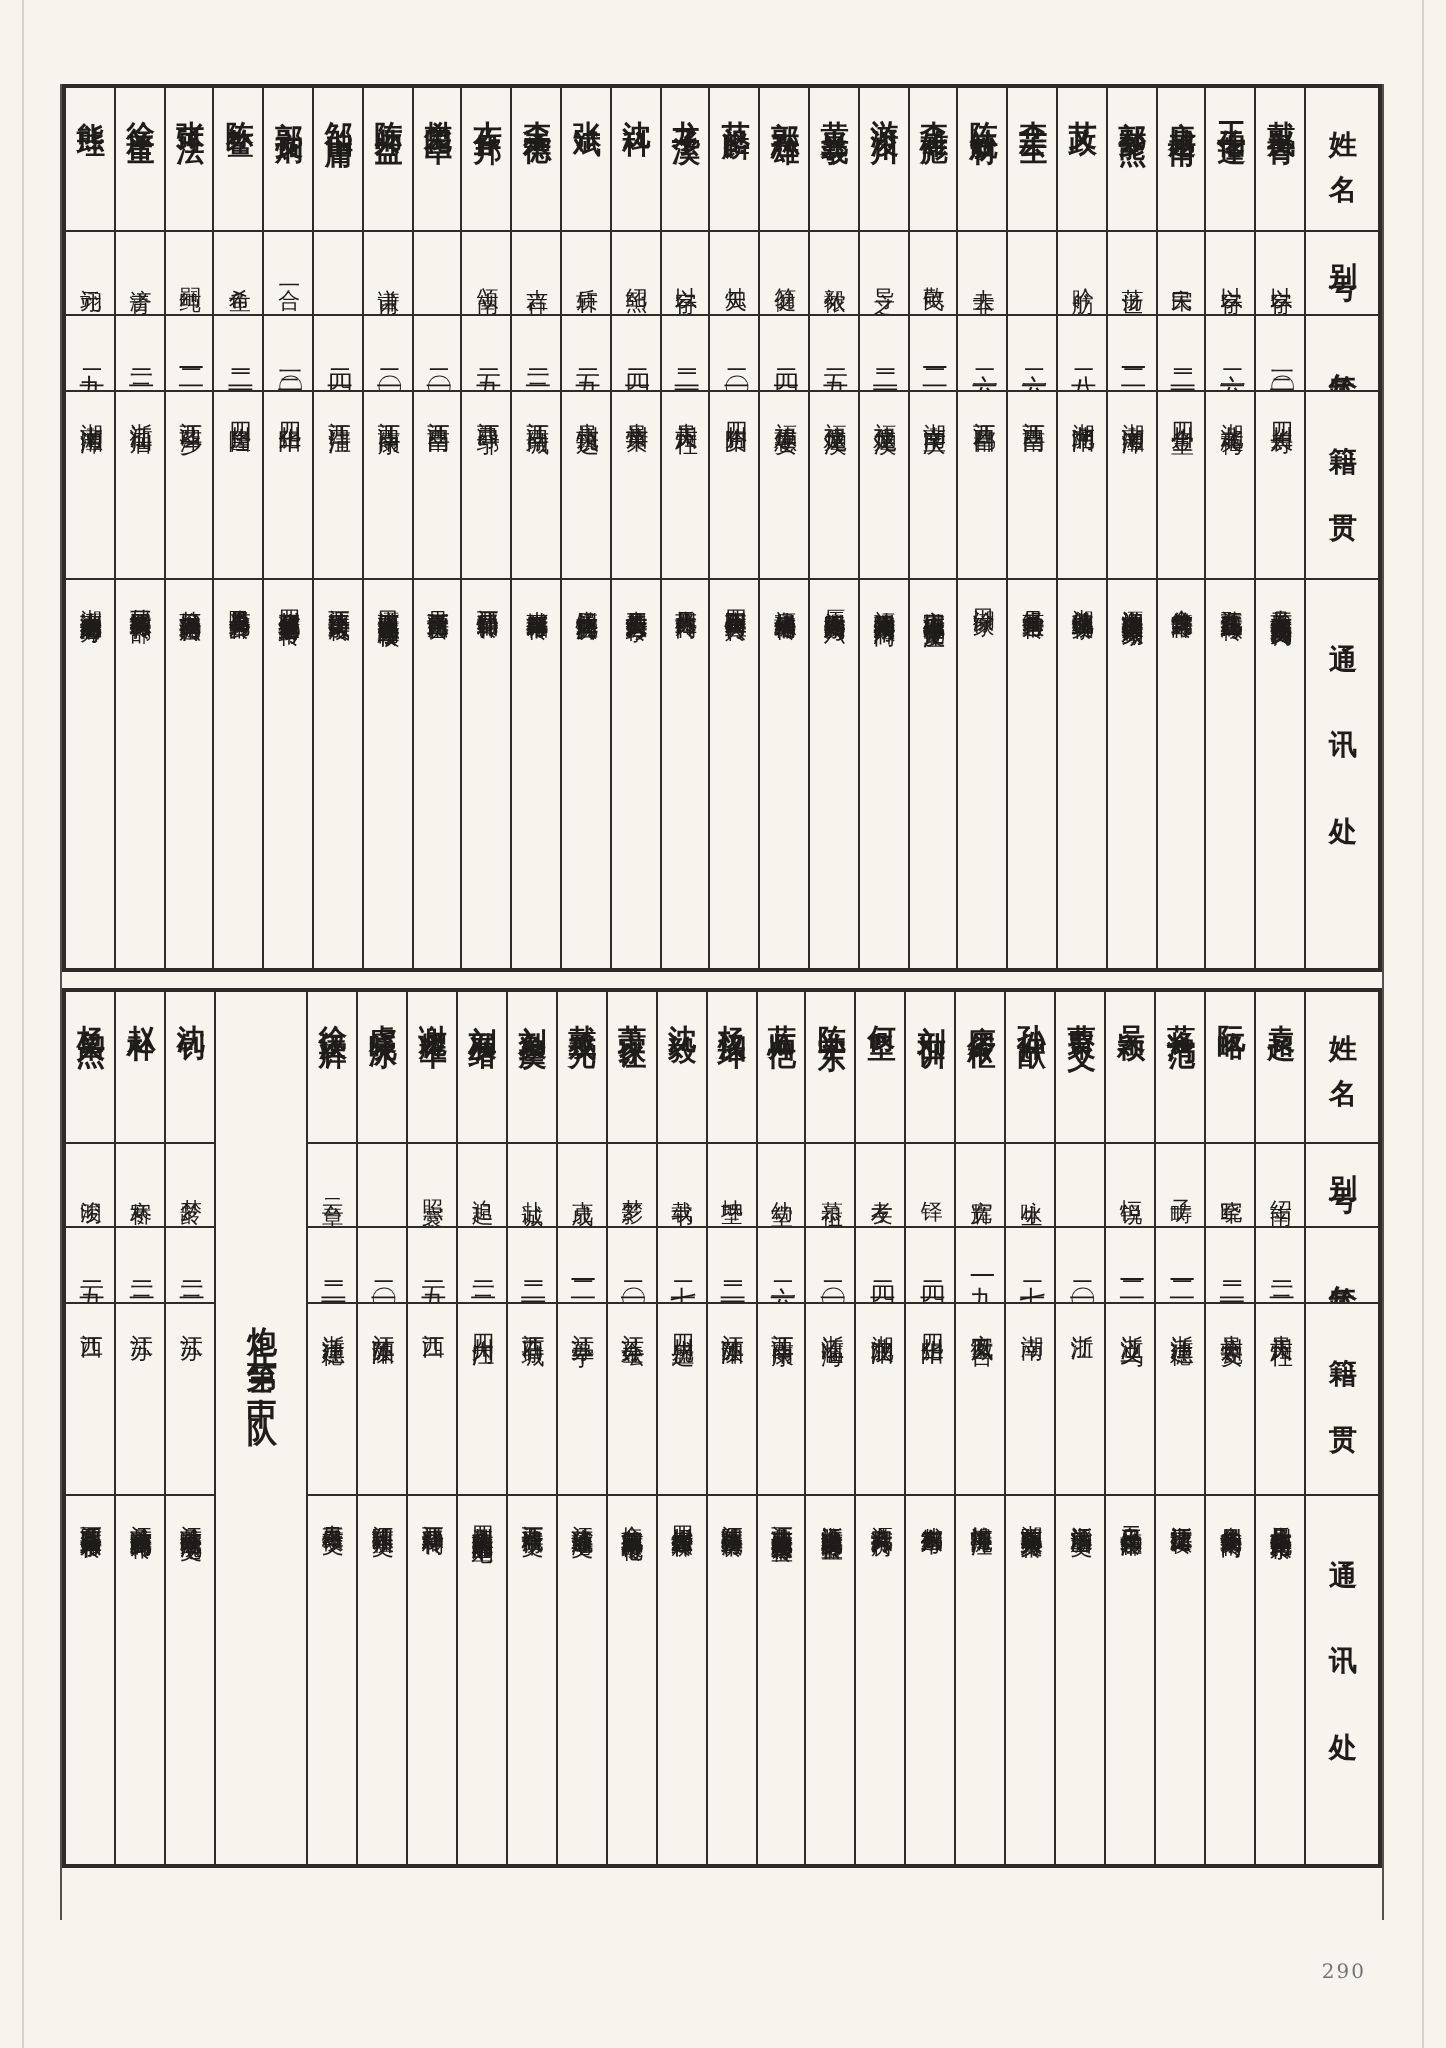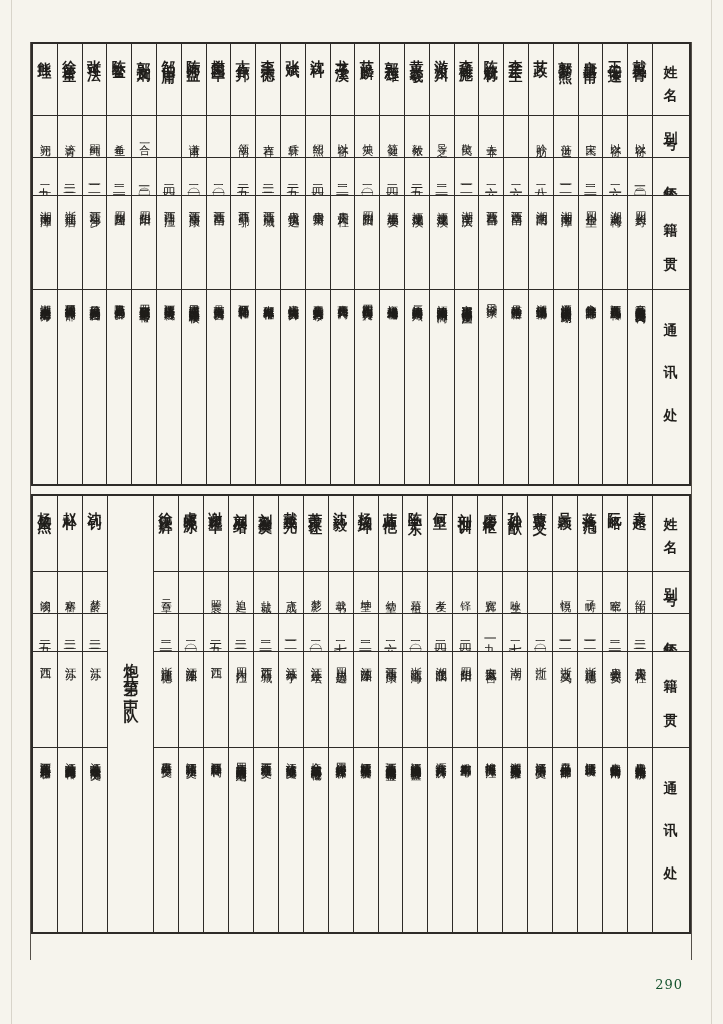--- a/index.html
+++ b/index.html
@@ -110,23 +110,23 @@
   .divider-text{
     font-weight:700;
     font-size:15px;
     letter-spacing:9px;
     padding-top:155px;
   }
   .pagenum{
     position:absolute;
     right:40px;
     bottom:32px;
-    font-size:13px;
+    font-size:10px;
     letter-spacing:1px;
-    color:#14532d;
+    color:#737373;
   }
   .scan-edge{
     position:absolute;
     top:0;bottom:0;
     width:1px;
     background:#d8d4ca;
   }
   .scan-edge.left{left:11px;}
   .scan-edge.right{right:11px;}
 </style>

